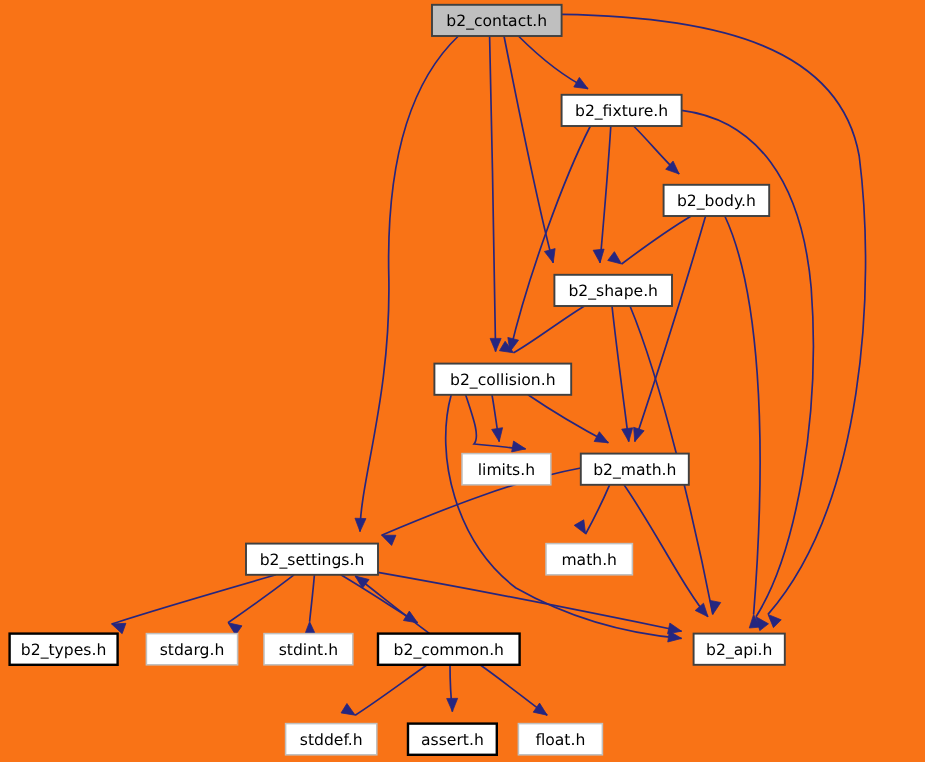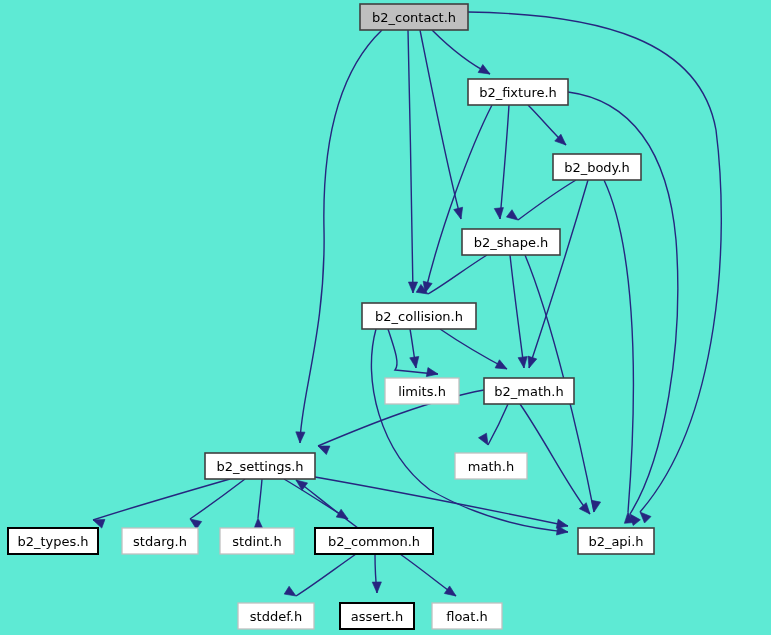--- a/index.html
+++ b/index.html
@@ -10,21 +10,21 @@
   body {
     width: 771px;
     height: 635px;
     overflow: hidden;
     font-family: "DejaVu Sans", sans-serif;
   }
   #graph-root {
     position: relative;
     width: 771px;
     height: 635px;
-    background: #5eead4;
+    background: #f97316;
   }
   svg#graph-svg {
     position: absolute;
     left: 0;
     top: 0;
     width: 771px;
     height: 635px;
     display: block;
   }
   .edge-path {

